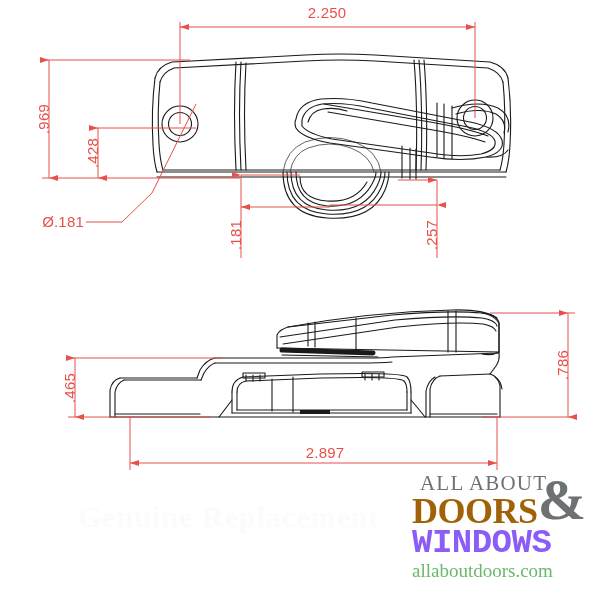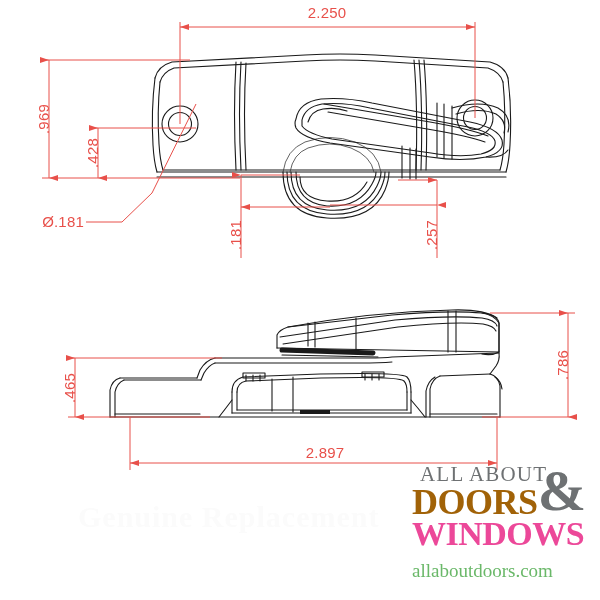--- a/index.html
+++ b/index.html
@@ -57,24 +57,24 @@
     font-family: "Liberation Serif", serif;
     font-size: 36px;
     font-weight: bold;
     color: #a16207;
     letter-spacing: -0.5px;
     text-align: left;
     height: 32px;
     line-height: 32px;
   }
   .logo-row3 {
-    font-family: Liberation Serif, serif;
+    font-family: Liberation Mono, monospace;
     font-size: 34px;
     font-weight: bold;
-    color: #ec4899;
+    color: #8b5cf6;
     letter-spacing: -0.5px;
     text-align: left;
     height: 32px;
     line-height: 32px;
   }
   .logo-amp {
     position: absolute;
     right: 2px;
     top: 2px;
     font-family: "Liberation Serif", serif;
@@ -82,21 +82,21 @@
     font-weight: bold;
     color: #6e7173;
     line-height: 50px;
   }
   .logo-url {
     font-family: "Liberation Serif", serif;
     font-size: 19px;
     color: #6ab869;
     letter-spacing: 0px;
     text-align: left;
-    margin-top: 11px;
+    margin-top: 2px;
   }
   #watermark {
     position: absolute;
     left: 78px;
     top: 500px;
     font-family: "Liberation Serif", serif;
     font-size: 30px;
     font-weight: bold;
     color: #fbfbfb;
     white-space: nowrap;

